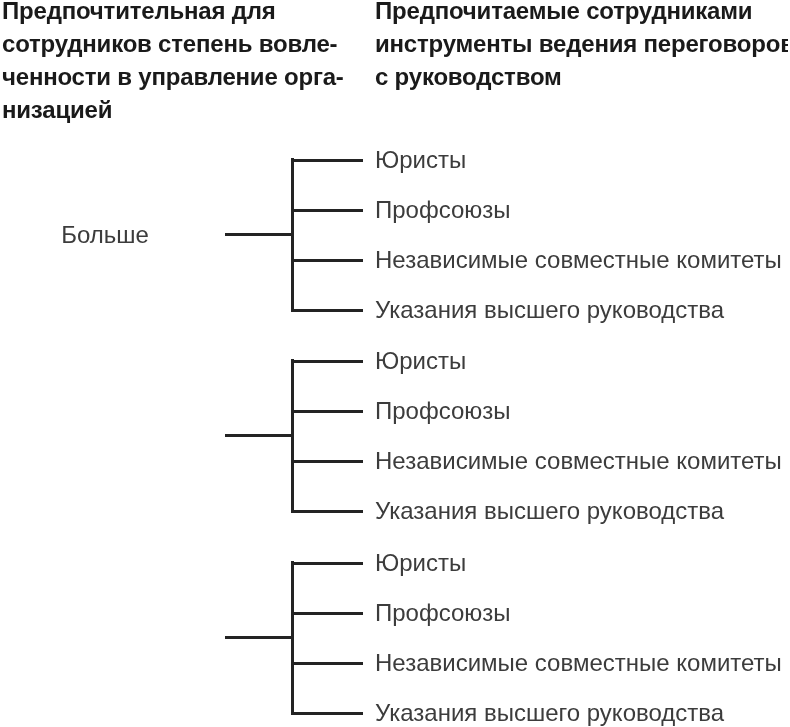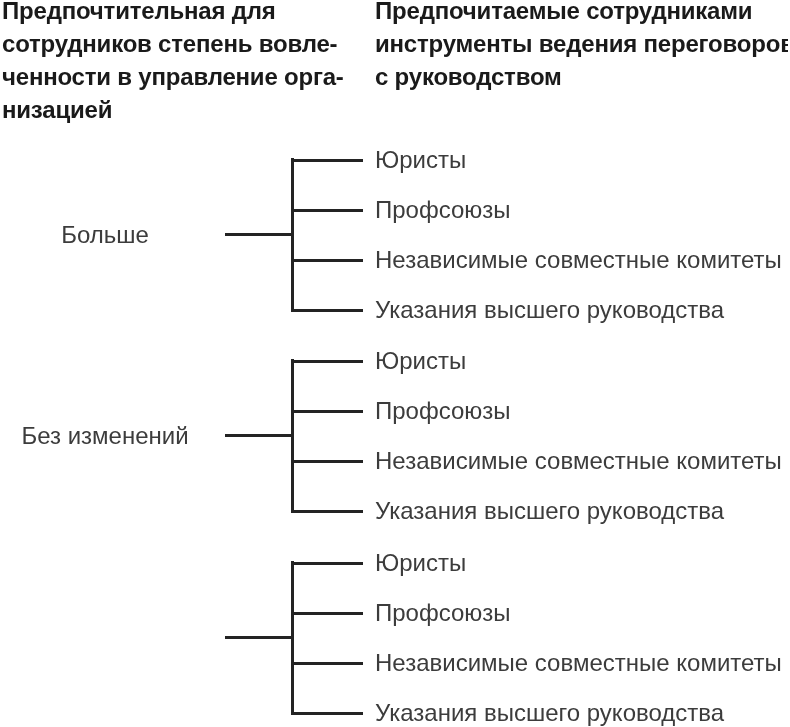--- a/index.html
+++ b/index.html
@@ -129,21 +129,20 @@
         <span class="item-label">Независимые совместные комитеты</span>
       </div>
       <div class="row">
         <span class="hline"></span>
         <span class="item-label">Указания высшего руководства</span>
       </div>
     </div>
   </div>
 
   <div class="group group-2">
-    <div class="group-label">Без изменений</div>
     <div class="stub"></div>
     <div class="vline"></div>
     <div class="rows">
       <div class="row">
         <span class="hline"></span>
         <span class="item-label">Юристы</span>
       </div>
       <div class="row">
         <span class="hline"></span>
         <span class="item-label">Профсоюзы</span>

